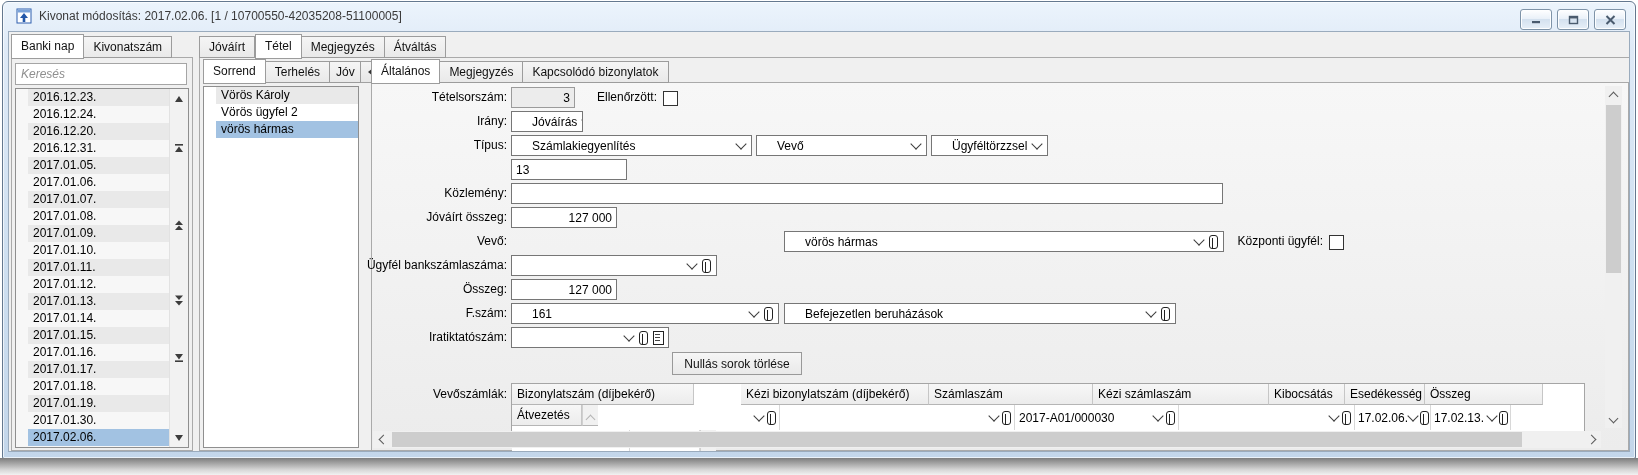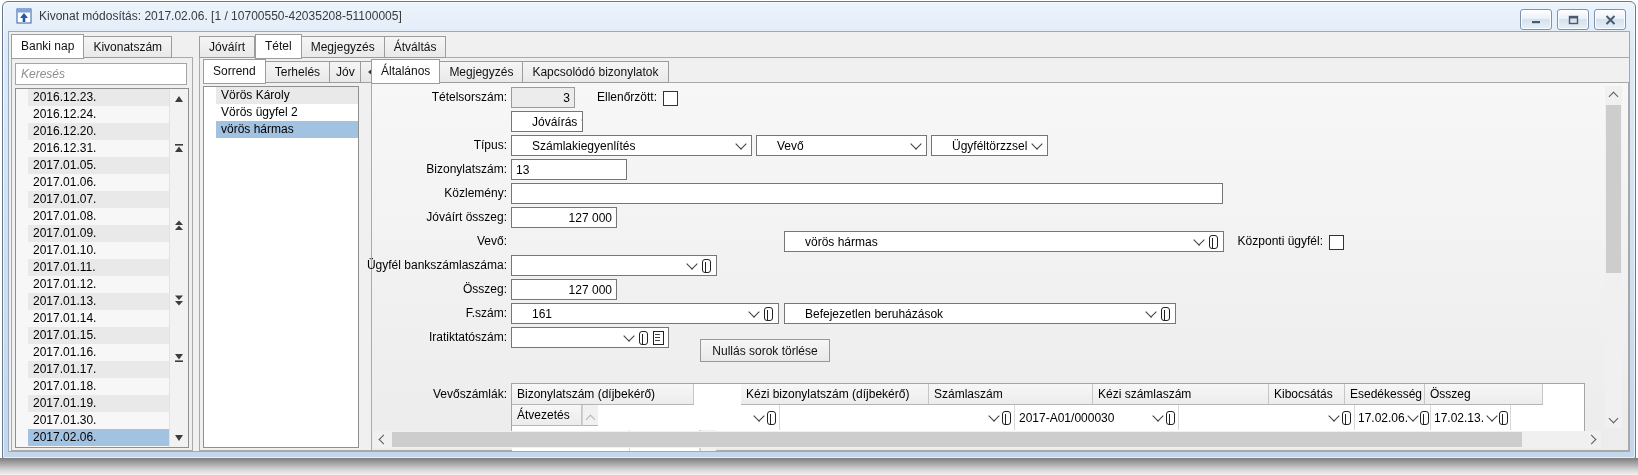--- a/index.html
+++ b/index.html
@@ -223,22 +223,22 @@
 
       <div class="tabs" style="left:362px;top:28px;height:23px;">
         <div class="tab active">Általános</div>
         <div class="tab">Megjegyzés</div>
         <div class="tab">Kapcsolódó bizonylatok</div>
       </div>
 
       <div class="pagebox" style="left:362px;top:50px;width:1256px;height:367px;background:linear-gradient(#f7f7f7,#ececec);"></div>
 
       <div class="flabel" style="top:55px;">Tételsorszám:</div>
+      <div class="flabel" style="top:79px;">Irány:</div>
       <div class="flabel" style="top:103px;">Típus:</div>
-      <div class="flabel" style="top:127px;">Bizonylatszám:</div>
       <div class="flabel" style="top:151px;">Közlemény:</div>
       <div class="flabel" style="top:175px;">Jóváírt összeg:</div>
       <div class="flabel" style="top:199px;">Vevő:</div>
       <div class="flabel" style="top:223px;">Ügyfél bankszámlaszáma:</div>
       <div class="flabel" style="top:247px;">Összeg:</div>
       <div class="flabel" style="top:271px;">F.szám:</div>
       <div class="flabel" style="top:295px;">Iratiktatószám:</div>
       <div class="flabel" style="top:352px;">Vevőszámlák:</div>
 
       <input class="tb ro" style="left: 502px; top: 55px; width: 64px;" readonly="" value="3">
@@ -305,21 +305,21 @@
       </div>
 
       <div class="combo" style="left:502px;top:295px;width:158px;">
         <span></span>
           <span class="sp"></span>
         <span class="chev"></span>
         <span class="clipico"></span>
         <span class="docico"></span>
       </div>
 
-      <div class="btn" style="left:663px;top:307px;width:128px;margin-left:28px;">Nullás sorok törlése</div>
+      <div class="btn" style="left:663px;top:320px;width:128px;">Nullás sorok törlése</div>
 
       <div class="tbl">
         <div class="th c1">Bizonylatszám (díjbekérő)</div>
         <div class="th c2">Kézi bizonylatszám (díjbekérő)</div>
         <div class="th c3">Számlaszám</div>
         <div class="th c4">Kézi számlaszám</div>
         <div class="th c5">Kibocsátás</div>
         <div class="th c6">Esedékesség</div>
         <div class="th c7">Összeg</div>
         <div class="th c8">Átvezetés</div>

